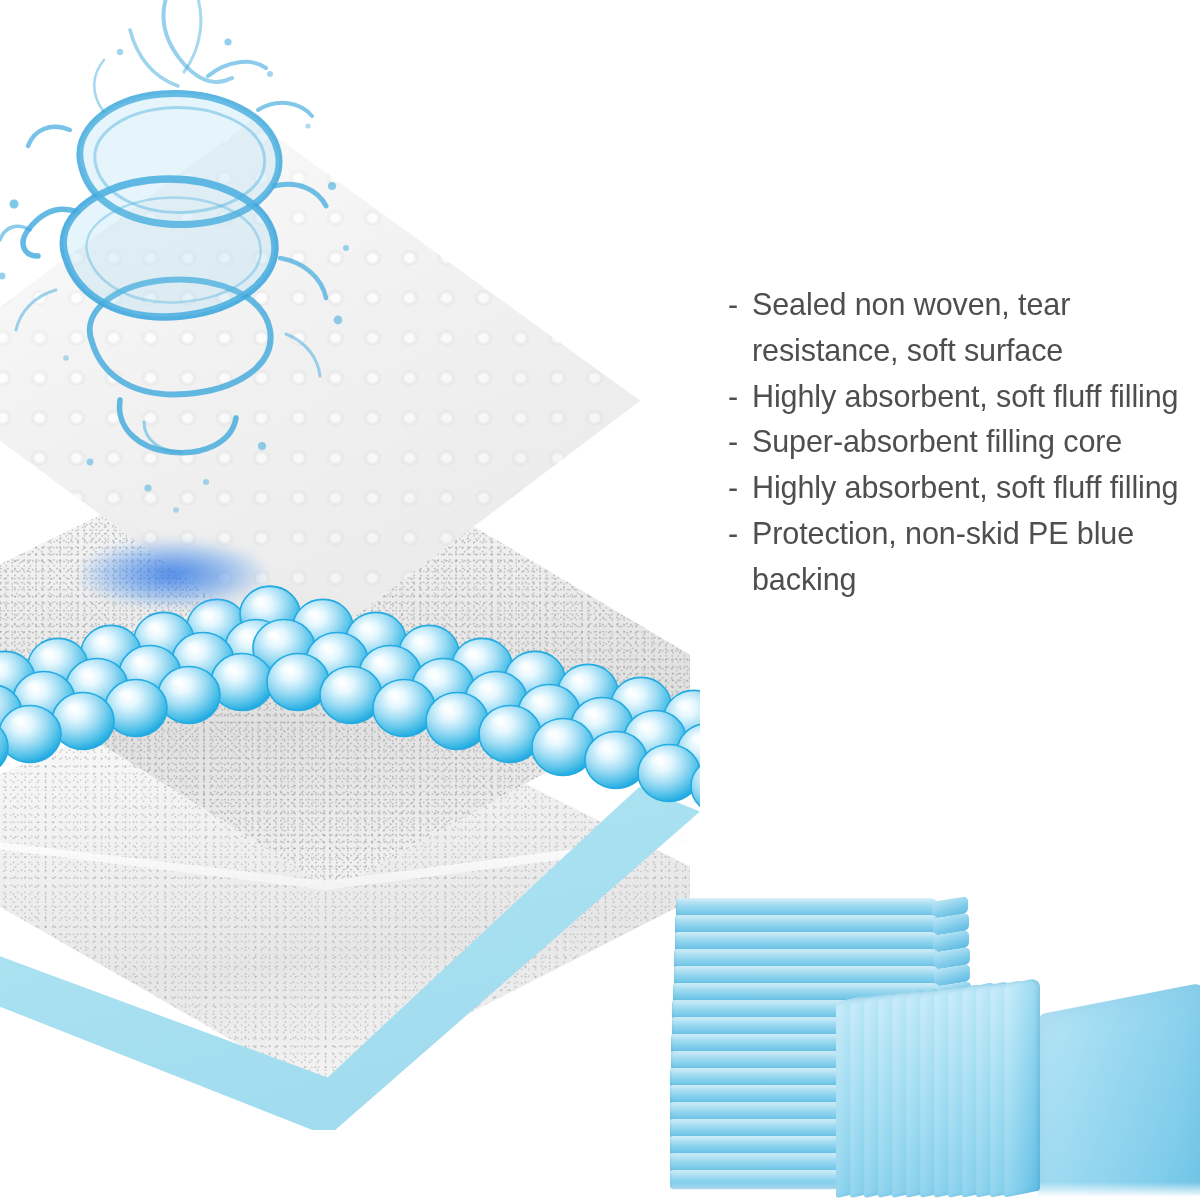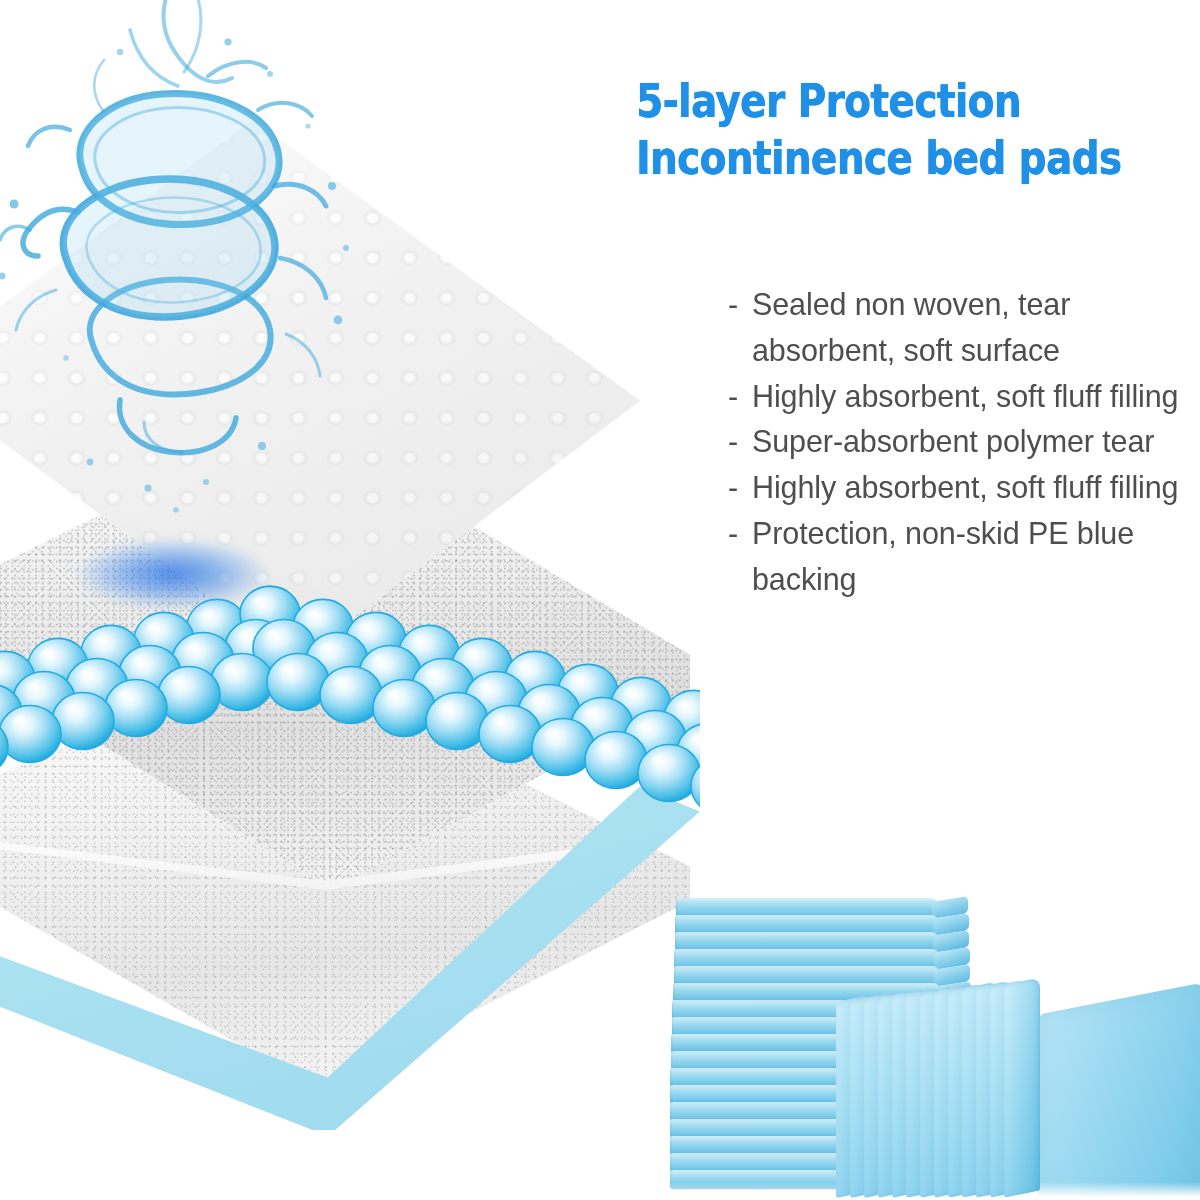--- a/index.html
+++ b/index.html
@@ -457,39 +457,33 @@
 
         <g fill="#8fd3ee" opacity=".22">
           <path d="M112 178 C100 140 140 108 192 104 C248 100 300 124 308 162 C316 200 276 230 224 234 C168 238 122 216 112 178 Z"></path>
           <path d="M96 268 C82 230 124 196 180 190 C240 184 296 208 304 248 C312 288 268 320 212 326 C152 332 108 308 96 268 Z"></path>
         </g>
       </svg>
     </div>
 
   </div>
 
-  <div class="text-panel">
-    <div class="title-block">
-      <span class="title-line">5-layer Protection</span>
-      <span class="title-line">Incontinence bed pads</span>
-    </div>
-  </div>
 
   <div class="bullets" style="position:absolute;left:728px;top:282px;width:466px;z-index:60;">
     <div class="bullet-row">
       <span class="bullet-dash">-</span>
-      <span class="bullet-text">Sealed non woven, tear absorbent, soft surface</span>
+      <span class="bullet-text">Sealed non woven, tear resistance, soft surface</span>
     </div>
     <div class="bullet-row">
       <span class="bullet-dash">-</span>
       <span class="bullet-text">Highly absorbent, soft fluff filling</span>
     </div>
     <div class="bullet-row">
       <span class="bullet-dash">-</span>
-      <span class="bullet-text">Super-absorbent polymer tear</span>
+      <span class="bullet-text">Super-absorbent filling core</span>
     </div>
     <div class="bullet-row">
       <span class="bullet-dash">-</span>
       <span class="bullet-text">Highly absorbent, soft fluff filling</span>
     </div>
     <div class="bullet-row">
       <span class="bullet-dash">-</span>
       <span class="bullet-text">Protection, non-skid PE blue backing</span>
     </div>
   </div>

